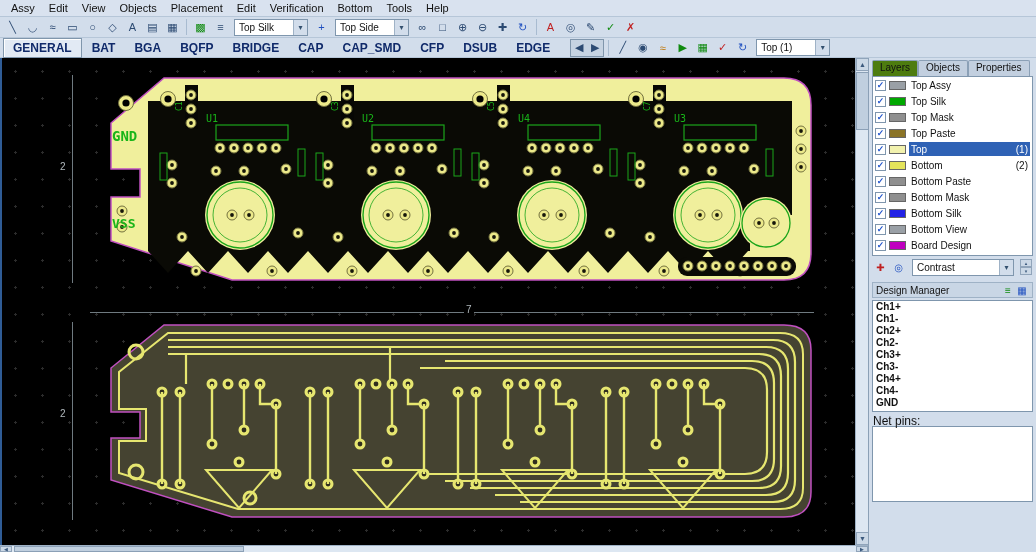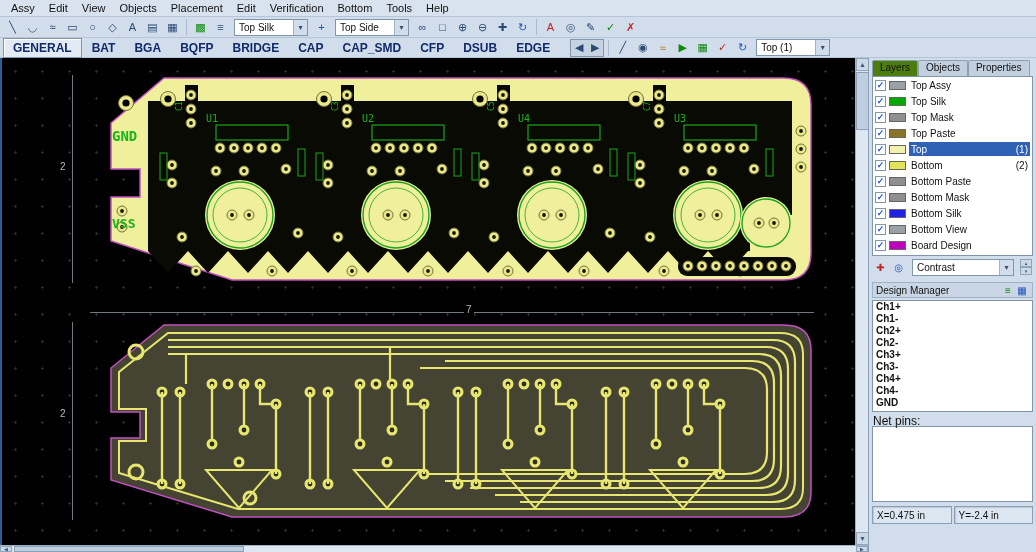--- a/index.html
+++ b/index.html
@@ -425,17 +425,13 @@
     <div class="net-item">Ch3+</div>
     <div class="net-item">Ch3-</div>
     <div class="net-item">Ch4+</div>
     <div class="net-item">Ch4-</div>
     <div class="net-item">GND</div>
   </div>
 
   <div class="netpins-label">Net pins:</div>
   <div class="listbox netpins-box"></div>
 
-  <div class="status-row">
-    <div class="status-cell">X=0.475 in</div>
-    <div class="status-cell">Y=-2.4 in</div>
-  </div>
 </div>
 
 </body></html>

